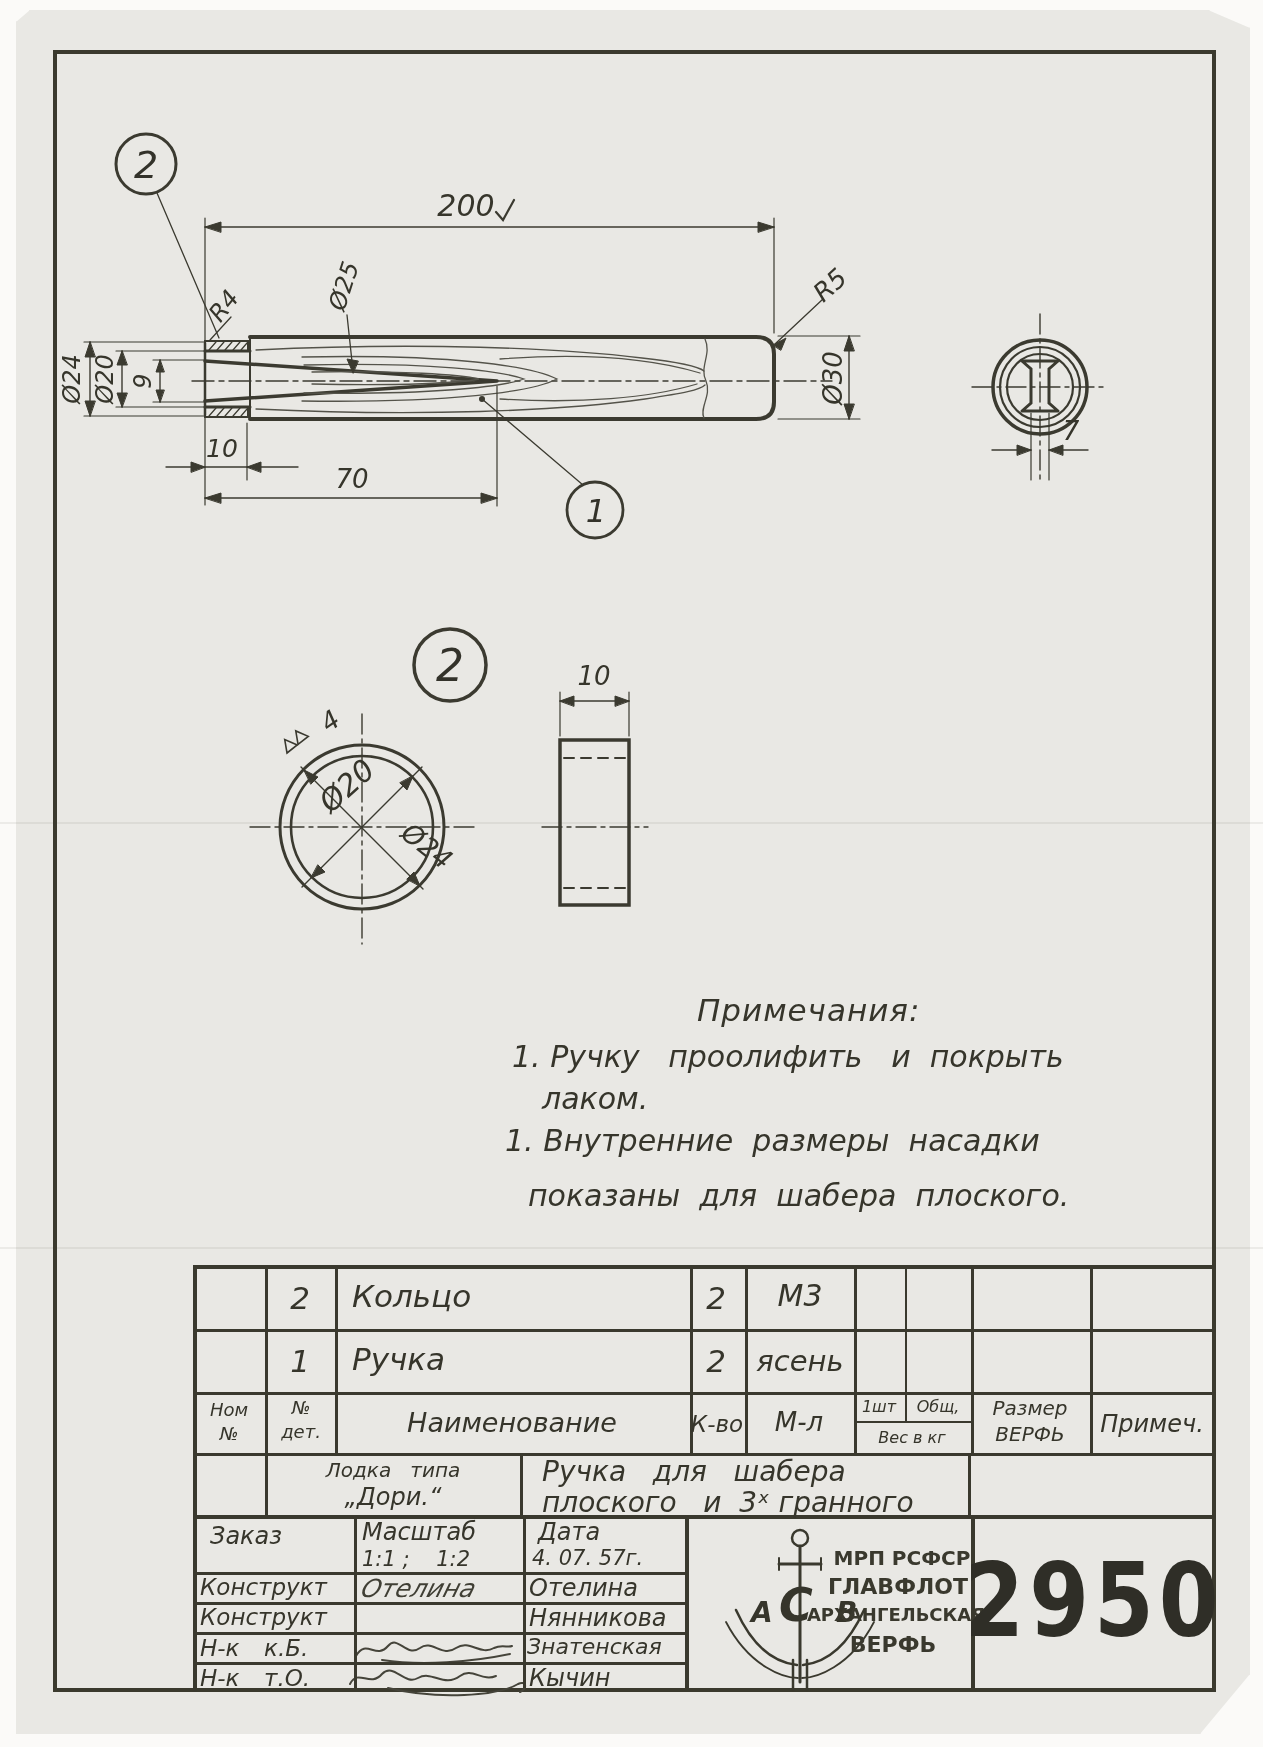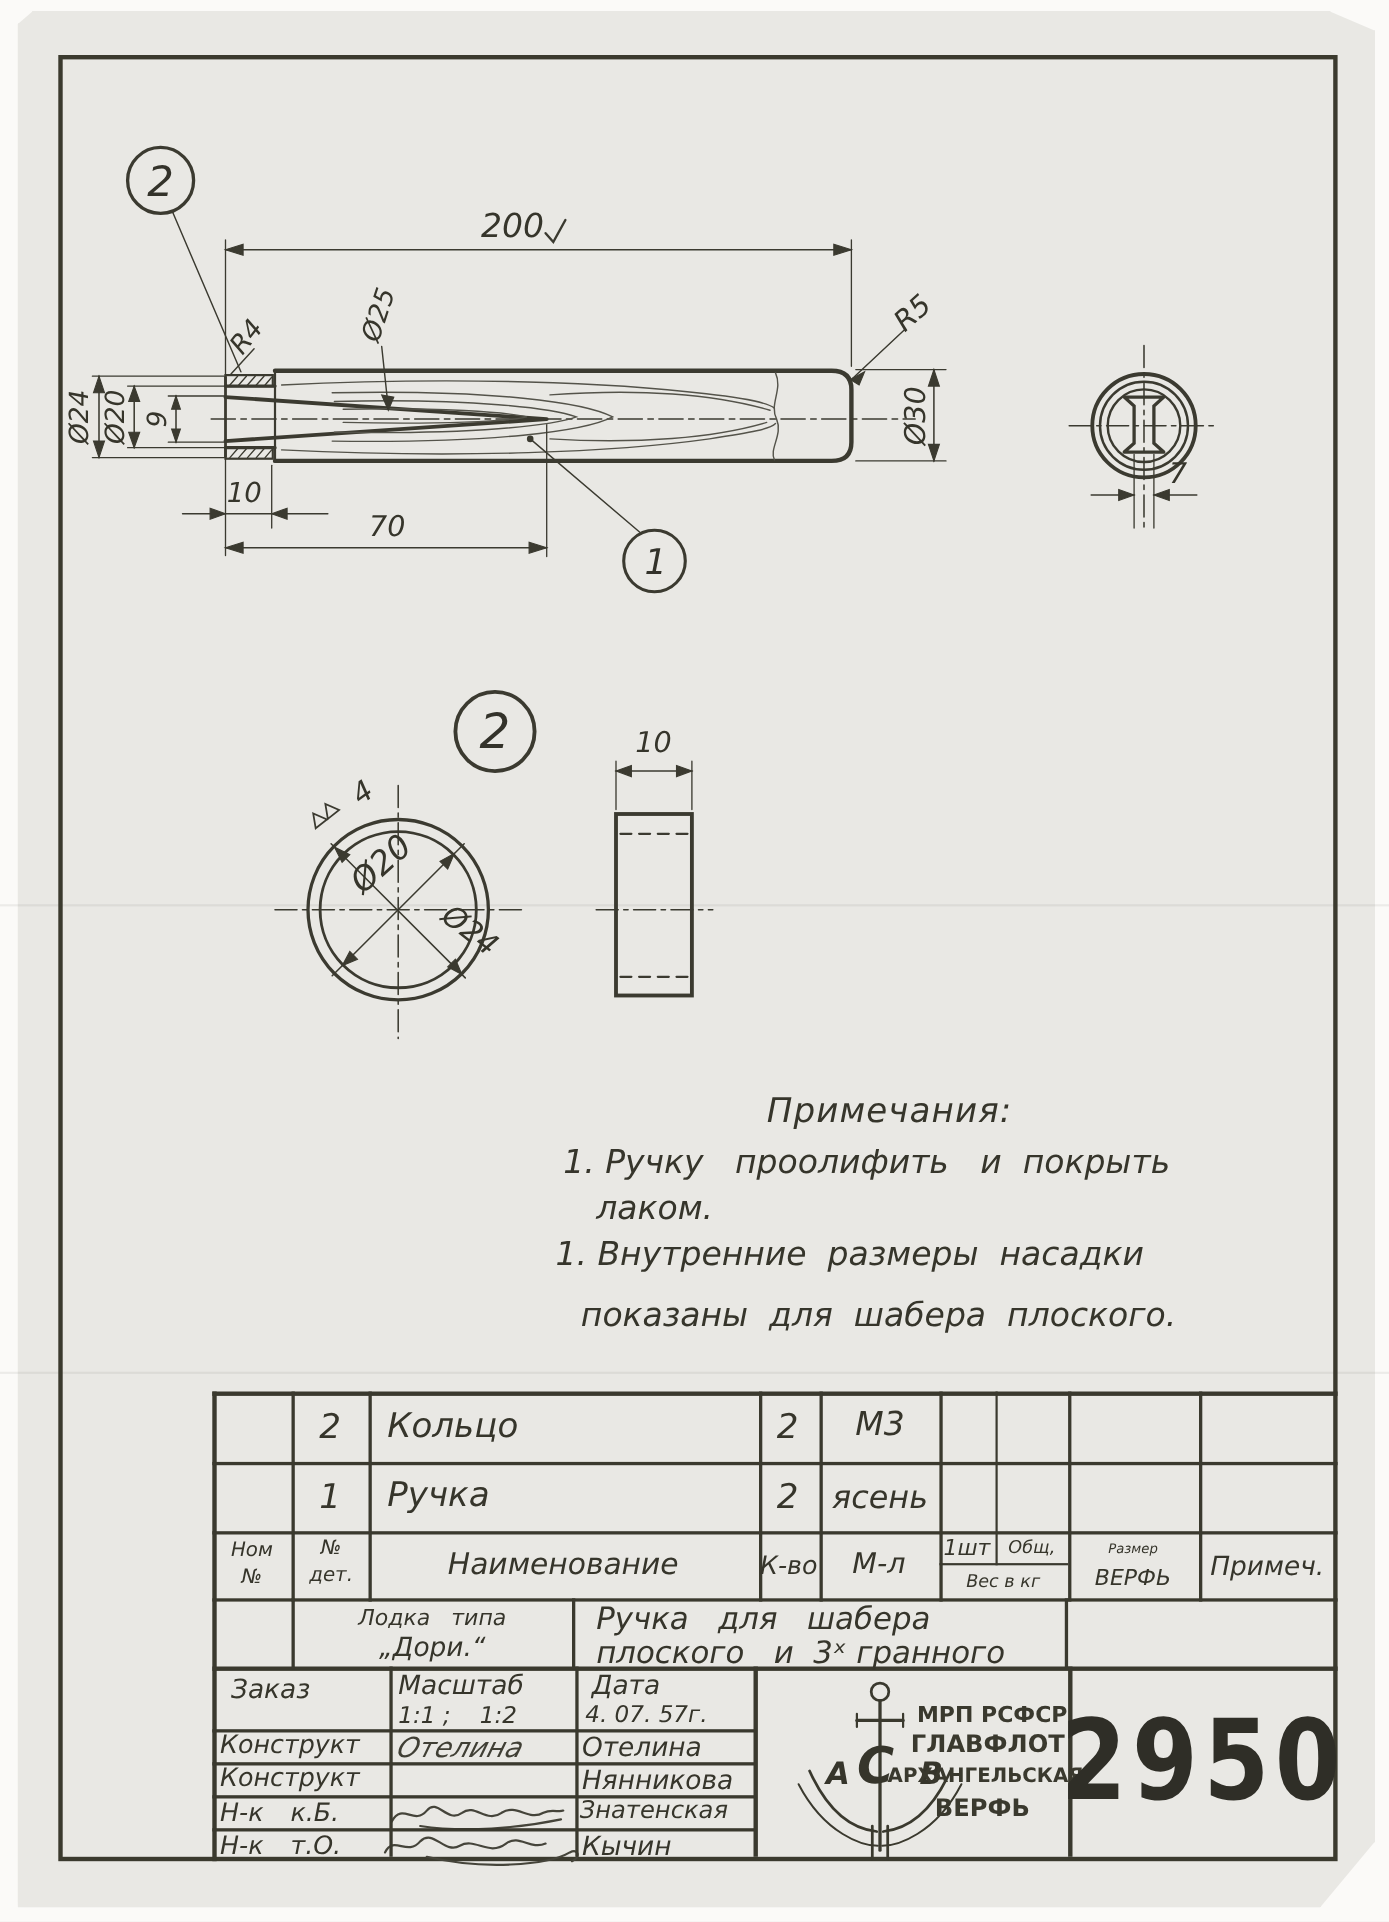--- a/index.html
+++ b/index.html
@@ -257,24 +257,24 @@
 <div class="t ctr" style="left:716px;top:1361px;font-size:31px">2</div>
 <div class="t ctr" style="left:800px;top:1361px;font-size:29px">ясень</div>
 
 <div class="t ctr" style="left:229px;top:1410px;font-size:18px">Ном</div>
 <div class="t ctr" style="left:229px;top:1434px;font-size:18px">№</div>
 <div class="t ctr" style="left:301px;top:1408px;font-size:18px">№</div>
 <div class="t ctr" style="left:301px;top:1432px;font-size:18px">дет.</div>
 <div class="t ctr" style="left:512px;top:1422px;font-size:27px">Наименование</div>
 <div class="t ctr" style="left:717px;top:1424px;font-size:23px">К-во</div>
 <div class="t ctr" style="left:799px;top:1422px;font-size:26px">М-л</div>
-<div class="t ctr" style="left:879px;top:1407px;font-size:20px">1шт</div>
+<div class="t ctr" style="left:879px;top:1407px;font-size:16px">1шт</div>
 <div class="t ctr" style="left:938px;top:1407px;font-size:16px">Общ,</div>
 <div class="t ctr" style="left:912px;top:1438px;font-size:16px">Вес в кг</div>
-<div class="t ctr" style="left:1030px;top:1408px;font-size:12px">Размер</div>
+<div class="t ctr" style="left:1030px;top:1408px;font-size:20px">Размер</div>
 <div class="t ctr" style="left:1030px;top:1434px;font-size:20px">ВЕРФЬ</div>
 <div class="t ctr" style="left:1152px;top:1424px;font-size:24px">Примеч.</div>
 
 <div class="t ctr" style="left:393px;top:1470px;font-size:20px">Лодка   типа</div>
 <div class="t ctr" style="left:393px;top:1497px;font-size:24px">„Дори.“</div>
 <div class="t" style="left:542px;top:1458px;font-size:28px">Ручка   для   шабера</div>
 <div class="t" style="left:542px;top:1489px;font-size:28px">плоского   и  3ˣ гранного</div>
 
 <div class="t" style="left:210px;top:1524px;font-size:24px">Заказ</div>
 <div class="t" style="left:362px;top:1520px;font-size:24px">Масштаб</div>

